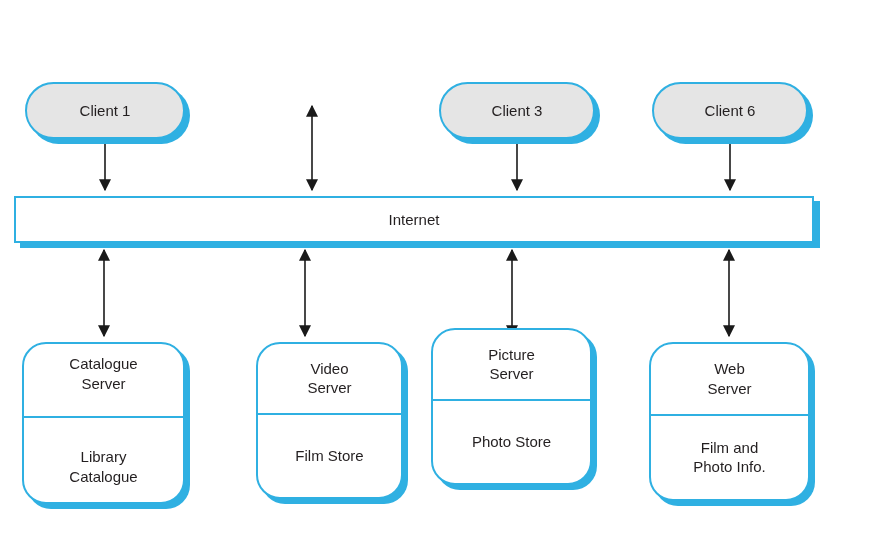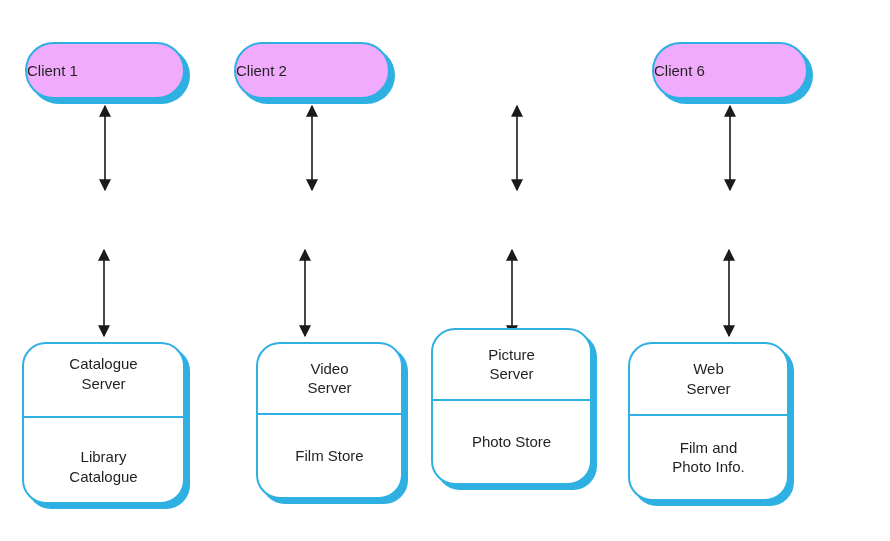--- a/index.html
+++ b/index.html
@@ -17,26 +17,27 @@
     font-size:15px;
     overflow:hidden;
   }
   .links{
     position:absolute;left:0;top:0;width:890px;height:541px;
     color:var(--arrow);
     pointer-events:none;
   }
   .pill{
     position:absolute;height:57px;
-    background:#f0abfc;
+    background:#e5e5e5;
     border:2px solid var(--accent);
     border-radius:30px;
     box-shadow:5px 5px 0 0 var(--accent);
-    display:flex;align-items:center;justify-content:flex-start;
+    display:flex;align-items:center;justify-content:center;
     box-sizing:border-box;
+    margin-top:40px;
   }
   .pill.c1{left:25px;top:42px;width:160px;}
   .pill.c2{left:234px;top:42px;width:156px;}
   .pill.c3{left:439px;top:42px;width:156px;}
   .pill.c4{left:652px;top:42px;width:156px;}
   .bar{
     position:absolute;left:14px;top:196px;width:800px;height:47px;
     background:#fff;
     border:2px solid var(--accent);
     box-shadow:6px 5px 0 0 var(--accent);
@@ -49,21 +50,21 @@
     border:2px solid var(--accent);
     border-radius:24px;
     box-shadow:5px 5px 0 0 var(--accent);
     display:flex;flex-direction:column;
     box-sizing:border-box;
     overflow:hidden;
   }
   .server.s1{left:22px;top:342px;width:163px;height:162px;gap:13px;}
   .server.s2{left:231px;top:342px;width:147px;height:157px;margin-left:25px;}
   .server.s3{left:431px;top:328px;width:161px;height:157px;}
-  .server.s4{left:628px;top:342px;width:161px;height:159px;}
+  .server.s4{left:649px;top:342px;width:161px;height:159px;}
   .sec{
     display:flex;align-items:center;justify-content:center;
     text-align:center;
     padding:4px 14px;
     line-height:1.3;
     white-space:pre-line;
   }
   .server-top{flex:45;}
   .server-divider{height:0;border-top:2.5px solid var(--accent);}
   .server-bottom{flex:55;}
@@ -85,27 +86,30 @@
     <line x1="730" y1="106" x2="730" y2="190" stroke="currentColor" stroke-width="1.6" marker-start="url(#ah)" marker-end="url(#ah)"></line>
     <line x1="104" y1="250" x2="104" y2="336" stroke="currentColor" stroke-width="1.6" marker-start="url(#ah)" marker-end="url(#ah)"></line>
     <line x1="305" y1="250" x2="305" y2="336" stroke="currentColor" stroke-width="1.6" marker-start="url(#ah)" marker-end="url(#ah)"></line>
     <line x1="512" y1="250" x2="512" y2="336" stroke="currentColor" stroke-width="1.6" marker-start="url(#ah)" marker-end="url(#ah)"></line>
     <line x1="729" y1="250" x2="729" y2="336" stroke="currentColor" stroke-width="1.6" marker-start="url(#ah)" marker-end="url(#ah)"></line>
   </svg>
 
   <div class="pill c1">
     <span>Client 1</span>
   </div>
-  <div class="pill c2">
-    <span>Client 2</span>
+  <div class="pill c3">
+    <span>Client 3</span>
   </div>
   <div class="pill c4">
     <span>Client 6</span>
   </div>
 
+  <div class="bar">
+    <span>Internet</span>
+  </div>
 
   <div class="server s1">
     <div class="sec server-top">Catalogue
 Server</div>
     <div class="server-divider"></div>
     <div class="sec server-bottom">Library
 Catalogue</div>
   </div>
 
   <div class="server s2">

